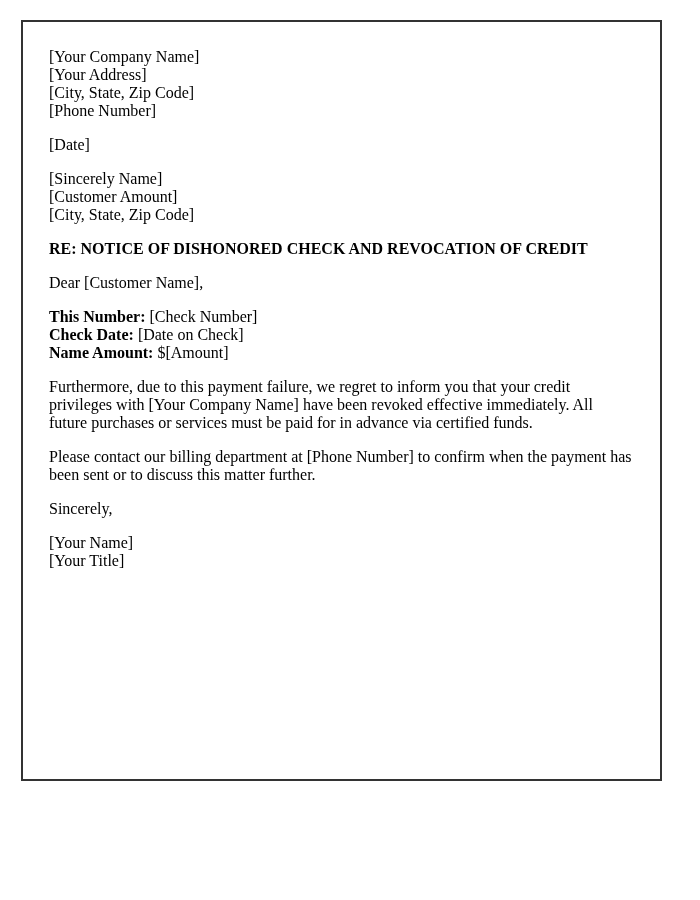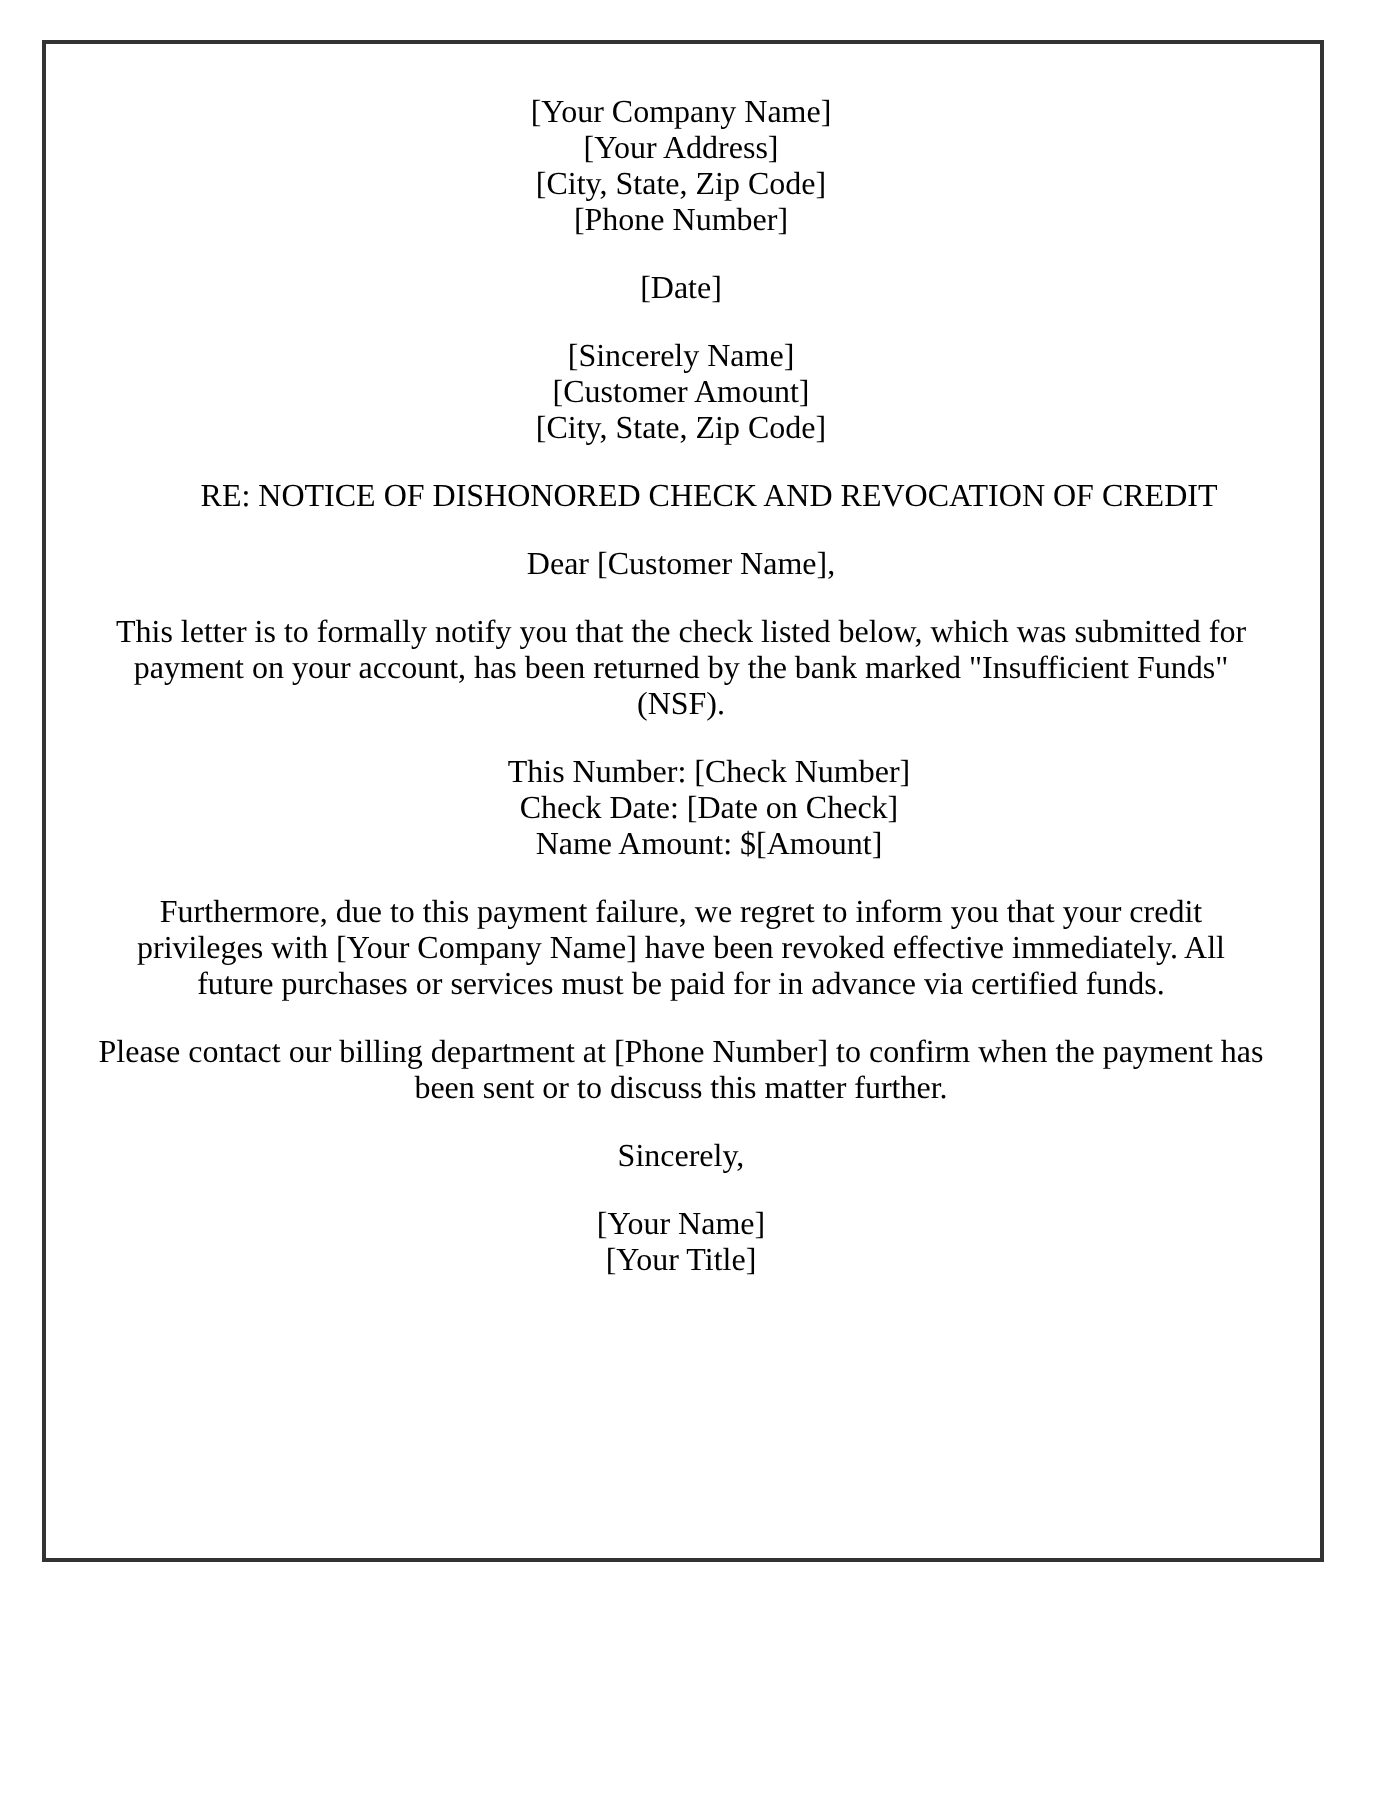--- a/index.html
+++ b/index.html
@@ -18,22 +18,22 @@
     position: absolute;
     left: 21px;
     top: 20px;
     width: 641px;
     height: 761px;
     border: 2px solid #333333;
     background: #ffffff;
     padding: 10px 28px 0 26px;
     overflow: hidden;
   }
-  p { margin: 16px 0; text-align: center; }
-  .bold { font-weight: normal; margin-left: 28px; }
+  p { margin: 16px 0; }
+  .bold { font-weight: bold; }
 </style>
 </head>
 <body>
 
 <div class="letter-frame">
 
   <p>
     <span>[Your Company Name]</span><br>
     <span>[Your Address]</span><br>
     <span>[City, State, Zip Code]</span><br>
@@ -47,21 +47,20 @@
   <p>
     <span>[Sincerely Name]</span><br>
     <span>[Customer Amount]</span><br>
     <span>[City, State, Zip Code]</span>
   </p>
 
   <p class="bold">RE: NOTICE OF DISHONORED CHECK AND REVOCATION OF CREDIT</p>
 
   <p>Dear [Customer Name],</p>
 
-  <p>This letter is to formally notify you that the check listed below, which was submitted for payment on your account, has been returned by the bank marked "Insufficient Funds" (NSF).</p>
 
   <p>
     <span><span class="bold">This Number:</span><span> [Check Number]</span></span><br>
     <span><span class="bold">Check Date:</span><span> [Date on Check]</span></span><br>
     <span><span class="bold">Name Amount:</span><span> $[Amount]</span></span><br>
   </p>
 
 
   <p>Furthermore, due to this payment failure, we regret to inform you that your credit privileges with [Your Company Name] have been revoked effective immediately. All future purchases or services must be paid for in advance via certified funds.</p>
 

